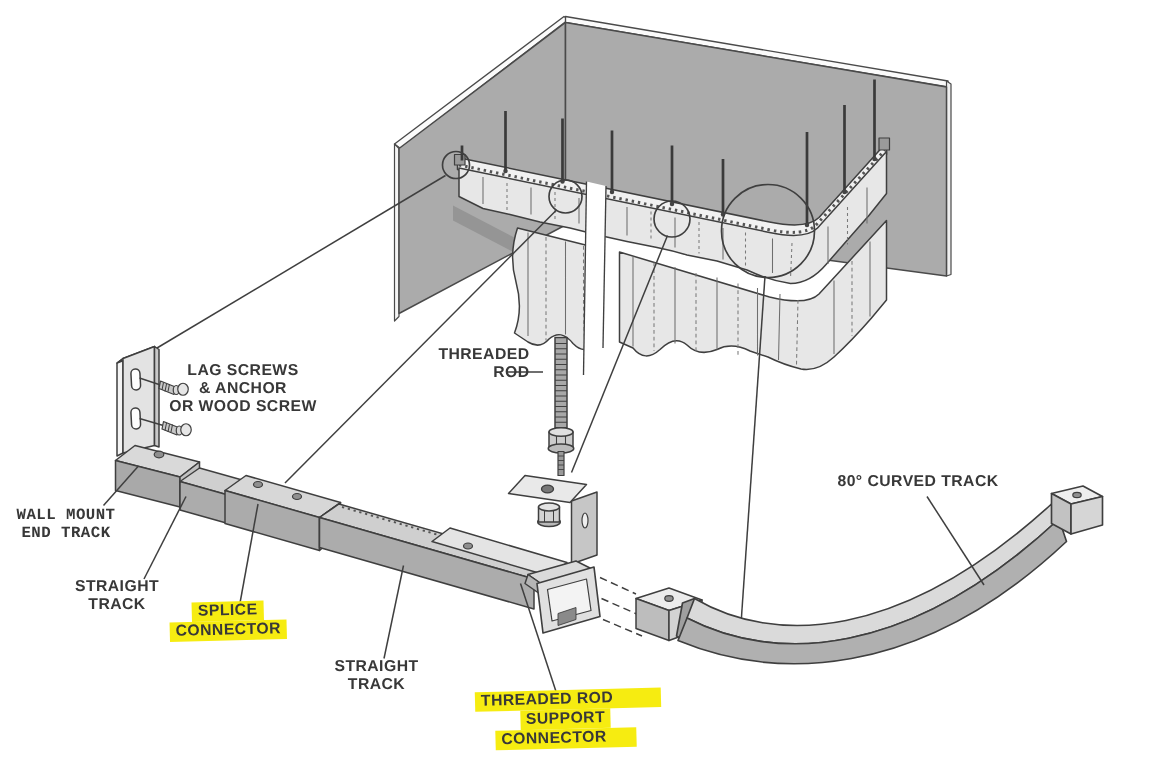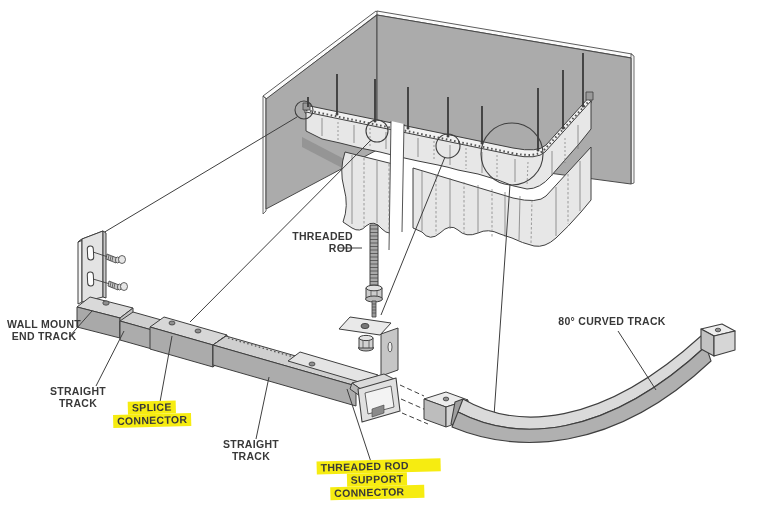--- a/index.html
+++ b/index.html
@@ -198,27 +198,32 @@
       <path d="M96,386 L124,331"></path>
       <path d="M160,402 L172,336"></path>
       <path d="M256,439 L269,377"></path>
       <path d="M371,462 L347,389"></path>
       <path d="M618,331 L656,390"></path>
       <path d="M338,248 L362,248"></path>
     </g>
   </g>
 </svg>
 
+<div class="lbl" style="left:102px;top:241px;width:120px;">
+  <span class="ln">LAG SCREWS</span>
+  <span class="ln">&amp; ANCHOR</span>
+  <span class="ln">OR WOOD SCREW</span>
+</div>
 
 <div class="lbl" style="left:289px;top:230px;width:64px;text-align:right;">
   <span class="ln">THREADED</span>
   <span class="ln">ROD</span>
 </div>
 
-<div class="lbl" style="left:4px;top:318px;width:80px;">
+<div class="lbl" style="left:4px;top:338px;width:80px;font-family:Liberation Mono, monospace;">
   <span class="ln">WALL MOUNT</span>
   <span class="ln">END TRACK</span>
 </div>
 
 <div class="lbl" style="left:38px;top:385px;width:80px;">
   <span class="ln">STRAIGHT</span>
   <span class="ln">TRACK</span>
 </div>
 
 <div class="lbl hl-wrap" style="left:102px;top:401px;width:100px;">

